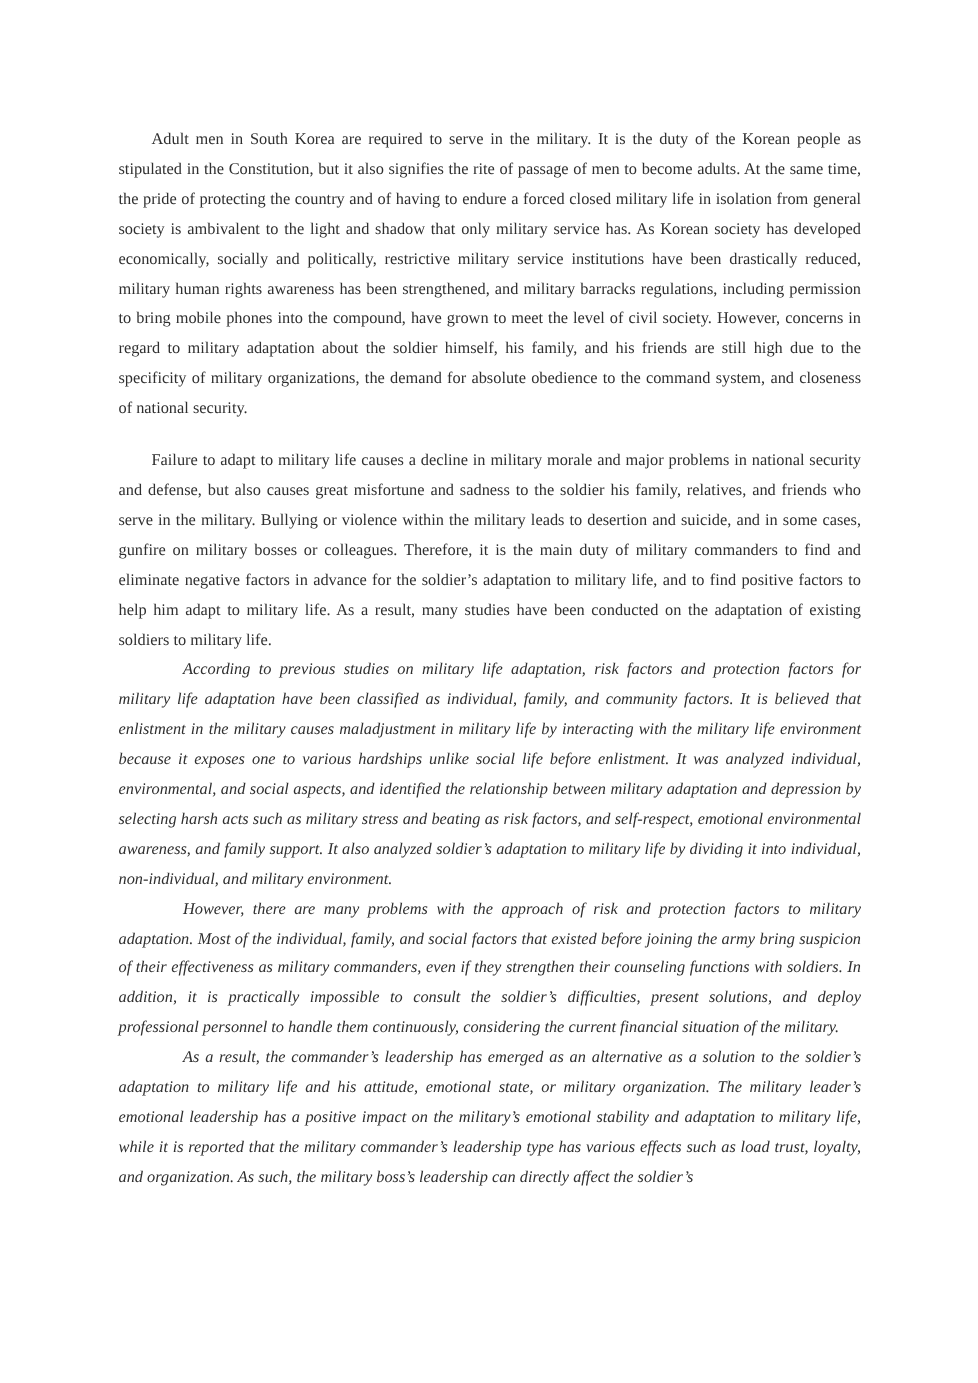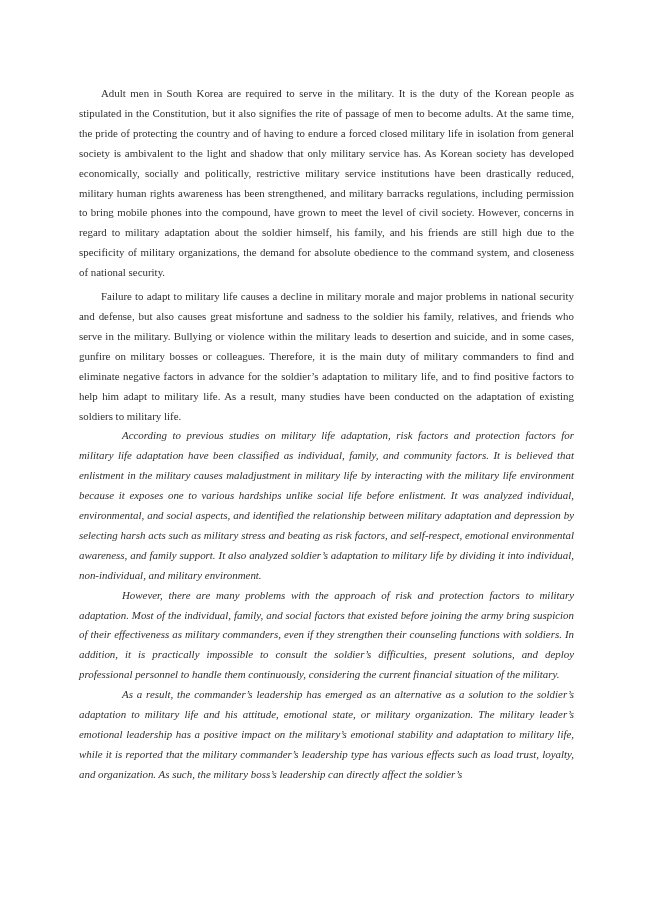--- a/index.html
+++ b/index.html
@@ -26,21 +26,21 @@
     text-align: justify;
     text-justify: inter-word;
     -webkit-font-smoothing: antialiased;
   }
   .para {
     margin: 0;
     padding: 0;
   }
   .indent-sm { text-indent: 22px; }
   .indent-lg { text-indent: 43px; font-style: italic; }
-  .gap-before { margin-top: 4px; }
+  .gap-before { margin-top: 15px; }
 </style>
 </head>
 <body>
 
 <div class="page">
   <div class="content">
     <p class="para indent-sm">Adult men in South Korea are required to serve in the military. It is the duty of the Korean people as stipulated in the Constitution, but it also signifies the rite of passage of men to become adults. At the same time, the pride of protecting the country and of having to endure a forced closed military life in isolation from general society is ambivalent to the light and shadow that only military service has. As Korean society has developed economically, socially and politically, restrictive military service institutions have been drastically reduced, military human rights awareness has been strengthened, and military barracks regulations, including permission to bring mobile phones into the compound, have grown to meet the level of civil society. However, concerns in regard to military adaptation about the soldier himself, his family, and his friends are still high due to the specificity of military organizations, the demand for absolute obedience to the command system, and closeness of national security.</p>
     <p class="para indent-sm gap-before">Failure to adapt to military life causes a decline in military morale and major problems in national security and defense, but also causes great misfortune and sadness to the soldier his family, relatives, and friends who serve in the military. Bullying or violence within the military leads to desertion and suicide, and in some cases, gunfire on military bosses or colleagues. Therefore, it is the main duty of military commanders to find and eliminate negative factors in advance for the soldier’s adaptation to military life, and to find positive factors to help him adapt to military life. As a result, many studies have been conducted on the adaptation of existing soldiers to military life.</p>
     <p class="para indent-lg">According to previous studies on military life adaptation, risk factors and protection factors for military life adaptation have been classified as individual, family, and community factors. It is believed that enlistment in the military causes maladjustment in military life by interacting with the military life environment because it exposes one to various hardships unlike social life before enlistment. It was analyzed individual, environmental, and social aspects, and identified the relationship between military adaptation and depression by selecting harsh acts such as military stress and beating as risk factors, and self-respect, emotional environmental awareness, and family support. It also analyzed soldier’s adaptation to military life by dividing it into individual, non-individual, and military environment.</p>
     <p class="para indent-lg">However, there are many problems with the approach of risk and protection factors to military adaptation. Most of the individual, family, and social factors that existed before joining the army bring suspicion of their effectiveness as military commanders, even if they strengthen their counseling functions with soldiers. In addition, it is practically impossible to consult the soldier’s difficulties, present solutions, and deploy professional personnel to handle them continuously, considering the current financial situation of the military.</p>

